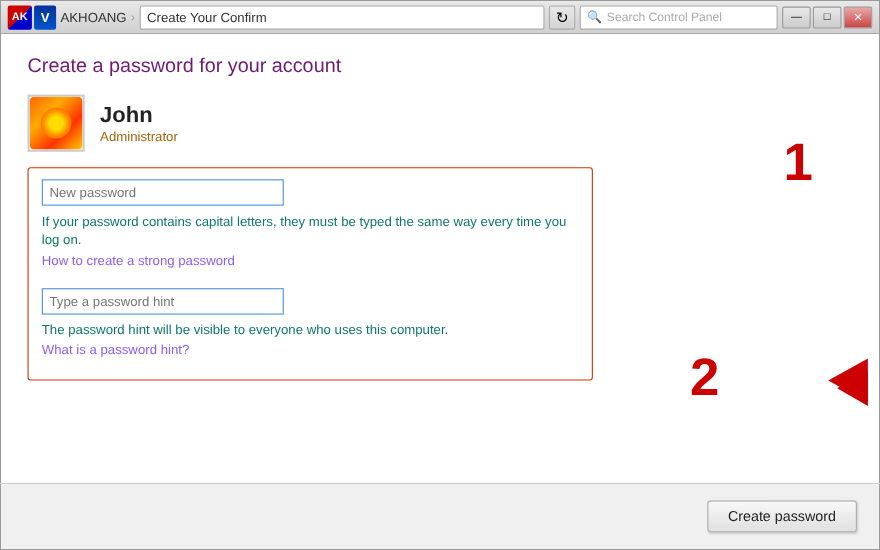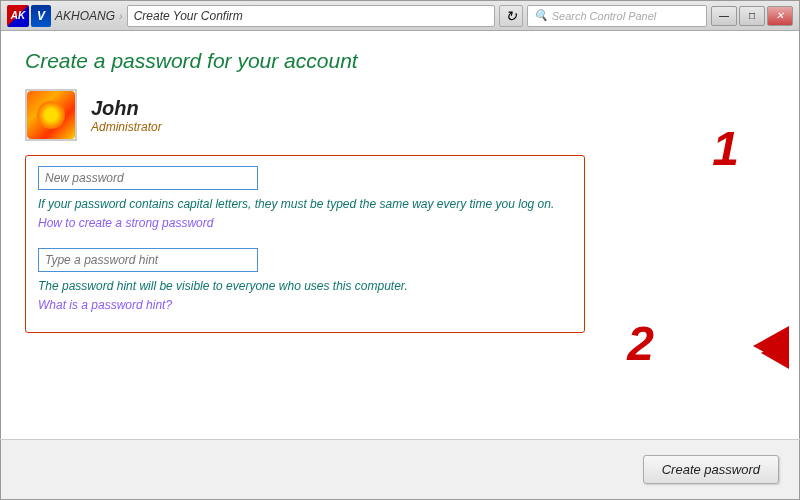--- a/index.html
+++ b/index.html
@@ -1,15 +1,15 @@
 <!DOCTYPE html>
 <html><head>
   <meta charset="utf-8">
   <style>
-    * { margin: 0; padding: 0; box-sizing: border-box; font-style: italic; }
+    * { margin: 0; padding: 0; box-sizing: border-box; }
 
     body {
       width: 800px;
       height: 500px;
       overflow: hidden;
       font-family: 'Segoe UI', Tahoma, sans-serif;
       font-size: 13px;
       background: #f0f0f0;
     }
 
@@ -143,23 +143,23 @@
     
     .content {
       flex: 1;
       background: #ffffff;
       padding: 18px 24px;
       position: relative;
       overflow: hidden;
     }
 
     .page-title {
-      font-size: 21px;
+      font-size: 18px;
       font-weight: 400;
-      color: #15803d;
+      color: #701a75;
       margin-bottom: 16px;
     }
 
     .user-section {
       display: flex;
       align-items: center;
       gap: 14px;
       margin-bottom: 14px;
     }
 
@@ -200,21 +200,21 @@
       font-size: 12px;
       color: #a16207;
     }
 
     
     .form-section {
       border: 1px solid #cc3300;
       border-radius: 3px;
       padding: 10px 12px;
       background: #fff;
-      width: 560px;
+      width: 514px;
     }
 
     .form-input {
       width: 220px;
       height: 24px;
       border: 1px solid #999;
       padding: 2px 6px;
       font-size: 12px;
       margin-bottom: 6px;
       color: #333;

